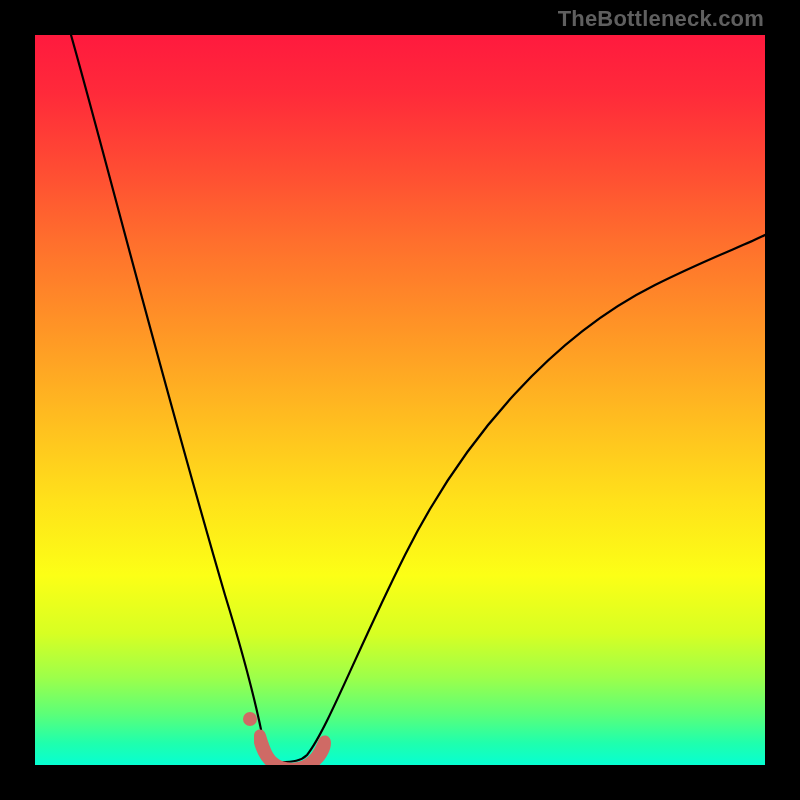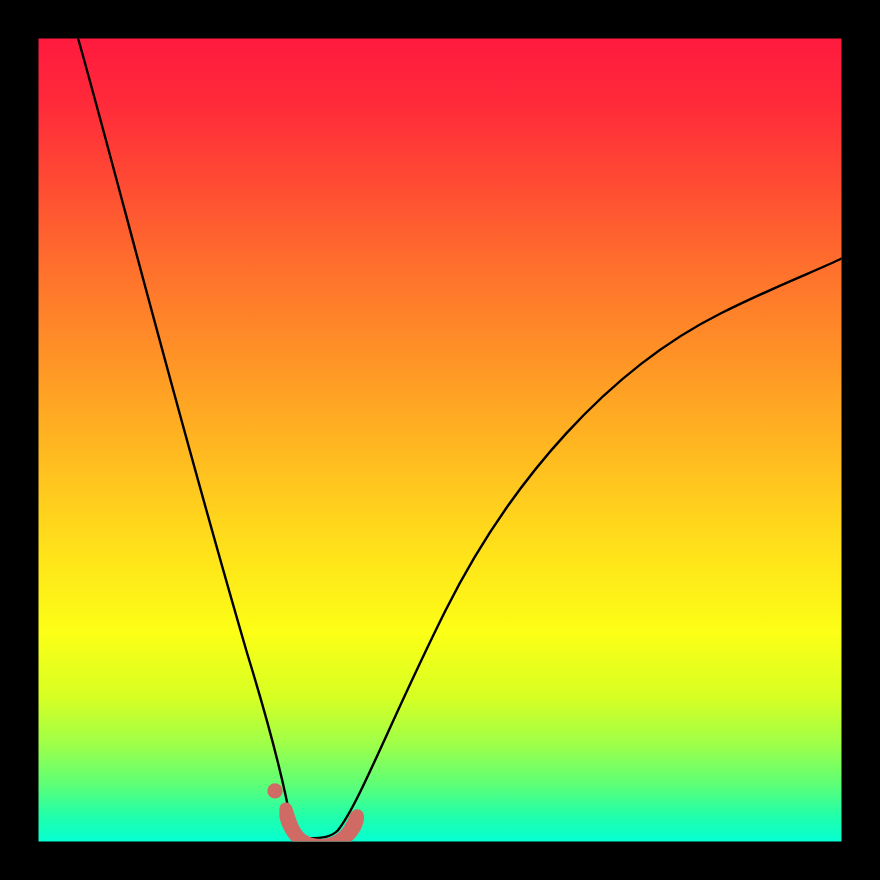--- a/index.html
+++ b/index.html
@@ -59,20 +59,21 @@
   .salmon-blob {
     fill: #cf6a65;
   }
 </style>
 </head>
 <body>
 
 <div class="frame">
   <div class="plot-area"></div>
 
+  <div class="attribution">TheBottleneck.com</div>
 
   <svg class="curve-svg" viewBox="0 0 730 730" preserveAspectRatio="none">
 
     <path class="curve-line" d="M 36 0
              C 70 120, 120 320, 190 560
              C 210 625, 222 670, 230 715
              C 232 723, 236 727, 246 727
              C 258 727, 266 726, 272 720
              C 292 695, 320 620, 370 520
              C 430 400, 520 300, 620 250

